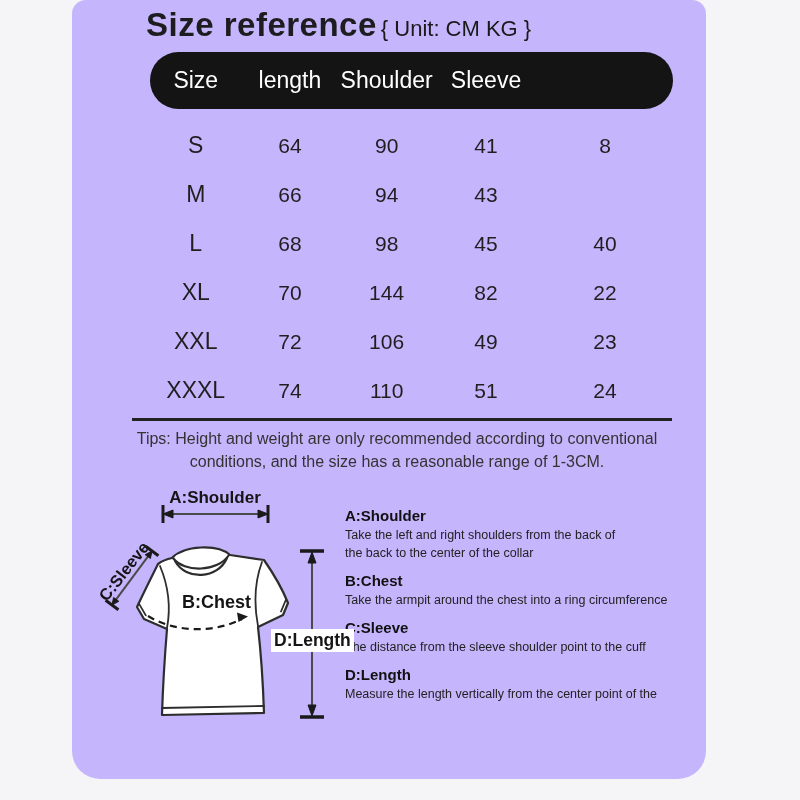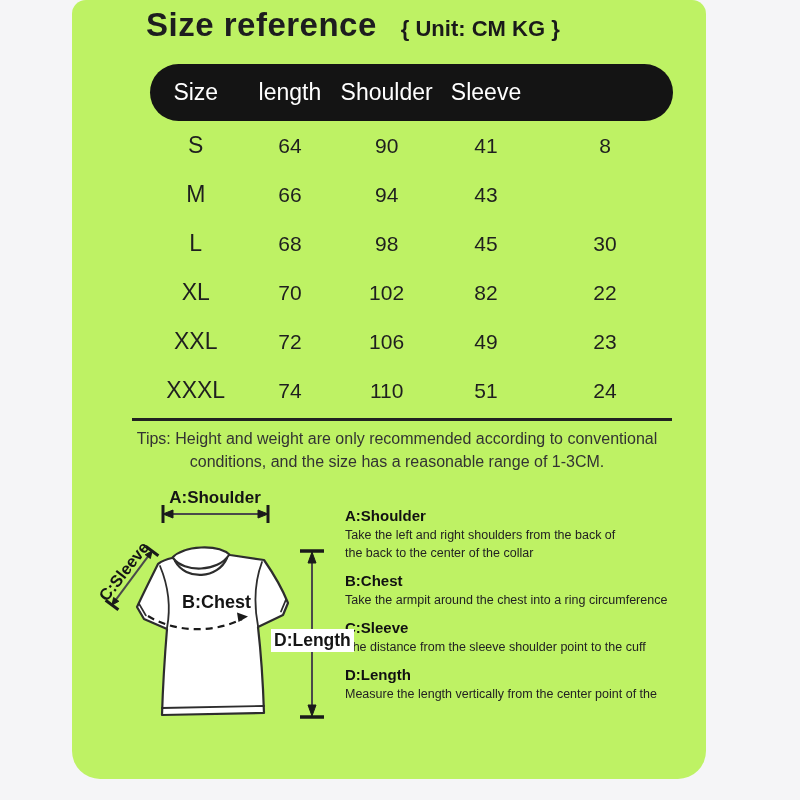--- a/index.html
+++ b/index.html
@@ -7,39 +7,39 @@
   body {
     font-family: "Liberation Sans", sans-serif;
     background: #f5f5f7;
     position: relative;
     overflow: hidden;
     color: #1d1d1f;
   }
   .card {
     position: absolute;
     left: 72px; top: 0; width: 634px; height: 779px;
-    background: #bef264;
+    background: #c4b5fd;
     border-radius: 14px 14px 28px 28px;
     overflow: hidden;
   }
   
   .title-row {
     position: absolute; left: 74px; top: 6px;
     display: flex; align-items: baseline; white-space: nowrap;
   }
   .page-title { font-size: 33px; font-weight: bold; letter-spacing: 0.5px; }
-  .unit-label { font-size: 22px; font-weight: 700; margin-left: 24px; color: #1a1a1a; }
+  .unit-label { font-size: 22px; font-weight: 400; margin-left: 4px; color: #1a1a1a; }
   
   .size-grid {
     display: grid;
     grid-template-columns: 17.5% 18.5% 18.5% 19.5% 26%;
     align-items: center;
   }
   .pill-header {
-    position: absolute; left: 78px; top: 64px; width: 523px; height: 57px;
+    position: absolute; left: 78px; top: 52px; width: 523px; height: 57px;
     background: #141414; color: #fff; border-radius: 29px;
     font-size: 23px;
   }
   .pill-header > div { text-align: center; }
   .table-body {
     position: absolute; left: 78px; top: 121px; width: 523px;
   }
   .table-row { height: 49px; }
   .table-row > div { text-align: center; font-size: 21px; color: #1f1f1f; }
   .table-row > div.size-cell { font-size: 23px; }
@@ -104,26 +104,26 @@
       <div class="size-cell">M</div>
       <div>66</div>
       <div>94</div>
       <div>43</div>
     </div>
     <div class="table-row size-grid">
       <div class="size-cell">L</div>
       <div>68</div>
       <div>98</div>
       <div>45</div>
-      <div>30</div>
+      <div>40</div>
     </div>
     <div class="table-row size-grid">
       <div class="size-cell">XL</div>
       <div>70</div>
-      <div>102</div>
+      <div>144</div>
       <div>82</div>
       <div>22</div>
     </div>
     <div class="table-row size-grid">
       <div class="size-cell">XXL</div>
       <div>72</div>
       <div>106</div>
       <div>49</div>
       <div>23</div>
     </div>

